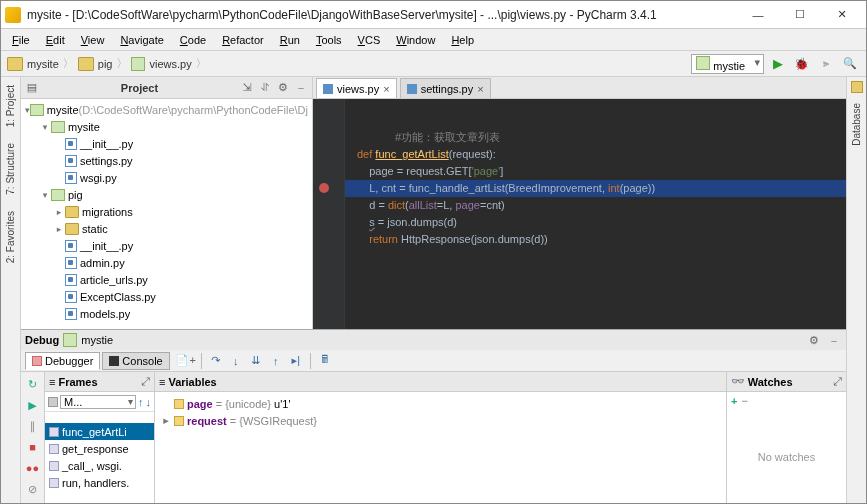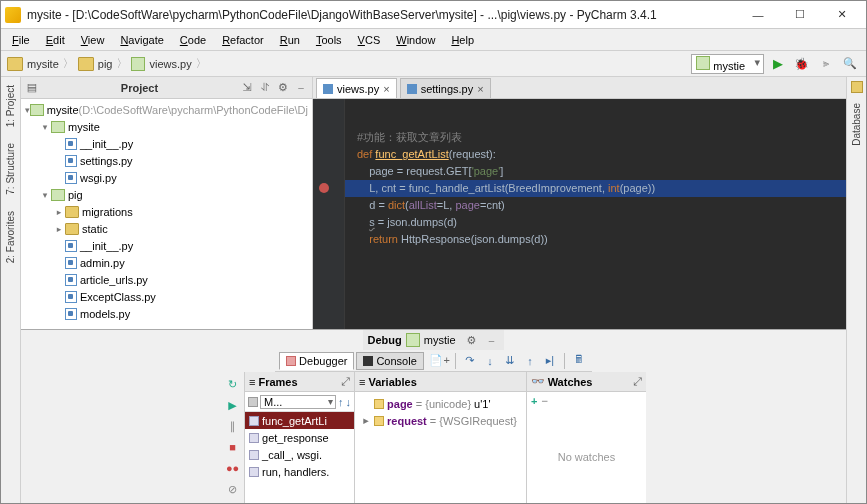--- a/index.html
+++ b/index.html
@@ -49,30 +49,30 @@
 .tab { height: 20px; padding: 0 6px; display: flex; align-items: center; gap: 4px; background: #ddd; border: 1px solid #bbb; border-bottom: none; margin-left: 3px; cursor: pointer; }
 .tab.active { background: #fff; }
 .tab .ti { width: 10px; height: 10px; background: #5b90c7; }
 .tab .tx { color: #555; cursor: pointer; }
 .code-wrap { flex: 1; display: flex; overflow: hidden; }
 .code-gutter { width: 32px; background: #313335; border-right: 1px solid #3a3a3a; position: relative; }
 .bp { width: 10px; height: 10px; background: #c75450; border-radius: 50%; position: absolute; left: 6px; }
 .code { flex: 1; overflow: auto; font-family: Consolas, monospace; font-size: 12px; line-height: 17px; padding-top: 30px; }
 .code-line { white-space: pre; padding-left: 12px; color: #a9b7c6; }
 .code-line.hl { background: #214283; }
-.c-comment { color: #808080; }
+.c-comment { color: #808080; margin-left: 38px; }
 .c-kw { color: #cc7832; }
 .c-fn { color: #ffc66d; text-decoration: underline;}
 .c-param { color: #a9b7c6; }
 .c-str { color: #6a8759; }
 .c-call { color: #a9b7c6; }
 .c-var { color: #9876aa; }
 .c-builtin { color: #cc7832; }
 .c-warn { text-decoration: underline wavy #808080; }
-.debug-panel { flex: 1; display: flex; flex-direction: column; border-top: 1px solid #aaa; min-height:0; background: #f0f0f0; align-items: center;}
+.debug-panel { flex: 1; display: flex; flex-direction: column; border-top: 1px solid #aaa; min-height:0; background: #f0f0f0;}
 .debug-head { height: 20px; background: #e8e8e8; display: flex; align-items: center; padding: 0 4px; gap: 4px; }
 .dh-title { font-weight: bold; }
 .dh-run { width:14px; height:14px; background:#cfe6b7; border:1px solid #8ab55a;}
 .dh-spacer { flex:1; }
 .dh-ic { width:16px; height:16px; display:flex; align-items:center; justify-content:center; color:#666; cursor:pointer;}
 .debug-tools { height: 22px; background: #f0f0f0; display: flex; align-items: center; padding: 0 4px; gap: 2px; border-bottom: 1px solid #ccc;}
 .db-tab { padding: 2px 6px; border: 1px solid #aaa; background: #ddd; cursor:pointer; display:flex; align-items:center; gap:3px;}
 .db-tab.active { background: #fff; border-bottom-color: #fff; }
 .db-ic { width:10px;height:10px; display:inline-block;}
 .db-sep { width: 1px; height: 16px; background: #bbb; margin: 0 3px; }
@@ -81,21 +81,21 @@
 .db-left { width: 24px; background: #f0f0f0; border-right: 1px solid #ccc; display:flex; flex-direction:column; align-items:center; gap:3px; padding-top:3px;}
 .db-left-btn { width:18px; height:18px; display:flex; align-items:center; justify-content:center; cursor:pointer;}
 .frames { width: 110px; border-right: 1px solid #ccc; background:#fff; display:flex; flex-direction:column;}
 .frames-head { height:20px; background:#e8e8e8; border-bottom:1px solid #ccc; display:flex; align-items:center; padding:0 4px; gap:3px;}
 .frames-head .fh-title{ font-weight:bold; flex:1;}
 .frames-tool { height:20px; display:flex; align-items:center; padding:0 3px; gap:2px; border-bottom:1px solid #ddd;}
 .thread-sel { flex:1; border:1px solid #aaa; padding:0 3px; font-size:10px; position:relative; background:#fff;}
 .thread-sel::after{content:"▾"; position:absolute; right:2px; color:#666;}
 .frame-list { flex:1; overflow:hidden;}
 .frame-row { height:17px; padding:0 4px; display:flex; align-items:center; gap:3px; white-space:nowrap; overflow:hidden;}
-.frame-row.sel { background:#7f1d1d; color:#fff;}
+.frame-row.sel { background:#0369a1; color:#fff;margin-top:11px;}
 .frame-ic { width:10px; height:10px; background:#dde; border:1px solid #99b;}
 .vars { flex: 1; background:#fff; display:flex; flex-direction:column;}
 .vars-head { height:20px; background:#e8e8e8; border-bottom:1px solid #ccc; display:flex; align-items:center; padding:0 4px; gap:3px;}
 .vars-body { flex:1; padding:3px 6px; overflow:auto;}
 .var-row { display:flex; align-items:center; gap:3px; height:17px;}
 .var-tw { width:10px; text-align:center; color:#777;}
 .var-ic { width:10px; height:10px; background:#f3d47a; border:1px solid #c8a43a;}
 .var-name { color:#660e7a; font-weight:bold;}
 .var-type { color:#888;}
 .var-val { color:#000;}

